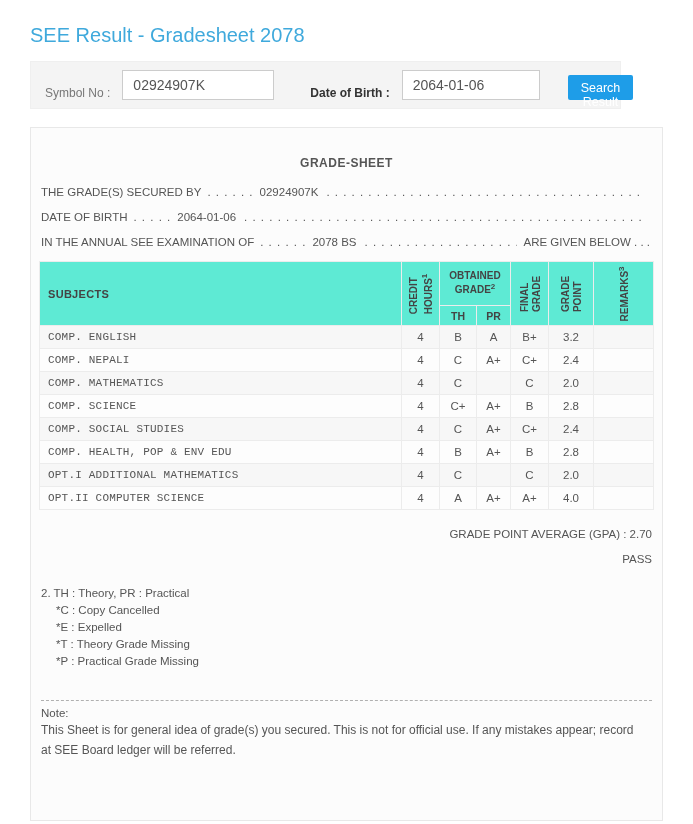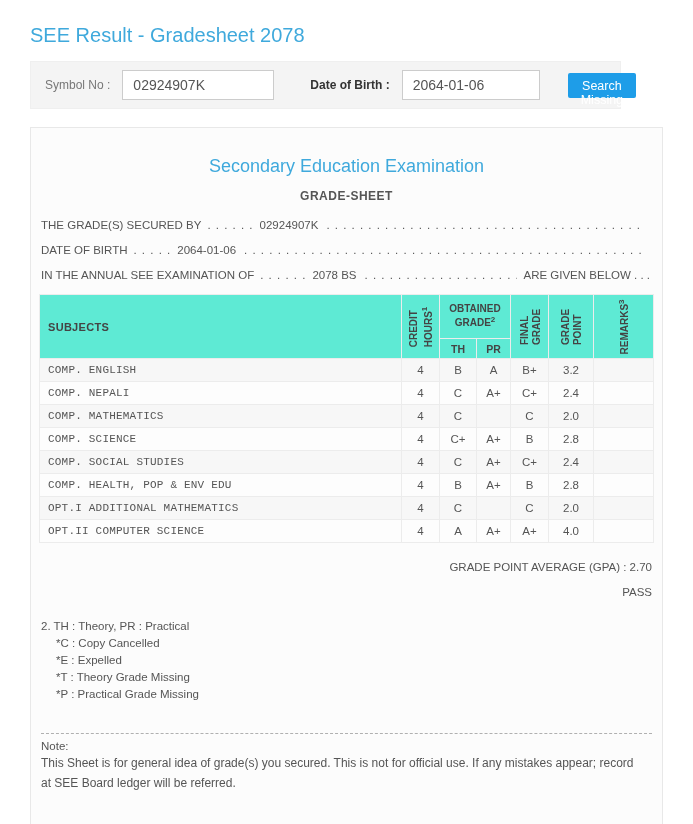--- a/index.html
+++ b/index.html
@@ -16,21 +16,21 @@
     color: #3fa9dc;
   }
   
   .search-bar {
     margin: 0 30px;
     width: 591px;
     background: #f4f4f4;
     border: 1px solid #efefef;
     padding: 8px 14px;
     display: flex;
-    align-items: center;
+    align-items: flex-end;
   }
   .lbl { font-size: 12px; color: #777; white-space: nowrap; }
   .lbl.bold { font-weight: bold; color: #333; }
   .txt-input {
     height: 30px;
     border: 1px solid #ccc;
     background: #fff;
     font-family: "Liberation Sans", sans-serif;
     font-size: 14px;
     color: #555;
@@ -162,26 +162,25 @@
 </head>
 <body>
 
 <h1 class="page-title">SEE Result - Gradesheet 2078</h1>
 
 <div class="search-bar">
   <span class="lbl">Symbol No :</span>
   <input id="symbol-input" class="txt-input" type="text" value="02924907K" style="">
   <span id="dob-label" class="lbl bold">Date of Birth :</span>
   <input id="dob-input" class="txt-input" type="text" value="2064-01-06" style="">
-  <button class="search-btn">Search Missing</button>
+  <button class="search-btn">Search Result</button>
 </div>
 
 <div class="sheet-panel">
 
-  <h2 class="sheet-title">Secondary Education Examination</h2>
   <div class="sheet-subtitle">GRADE-SHEET</div>
 
   <div class="dotline">
     <span>THE GRADE(S) SECURED BY</span>
     <span class="dl-gap">. . . . . .</span>
     <span>02924907K</span>
     <span class="dl-leader">. . . . . . . . . . . . . . . . . . . . . . . . . . . . . . . . . . . . . . . . . . . . . . . . . . . . . . . . . . . . . . . . . . . . . . . . . . . . . . . . . . . . . . . . . . . . . . . . . . . . . . . .</span>
   </div>
 
   <div class="dotline">

